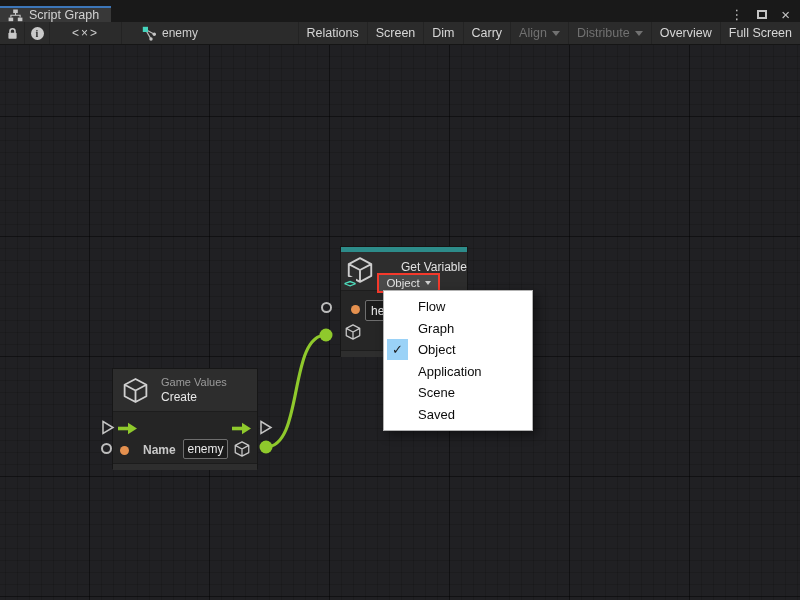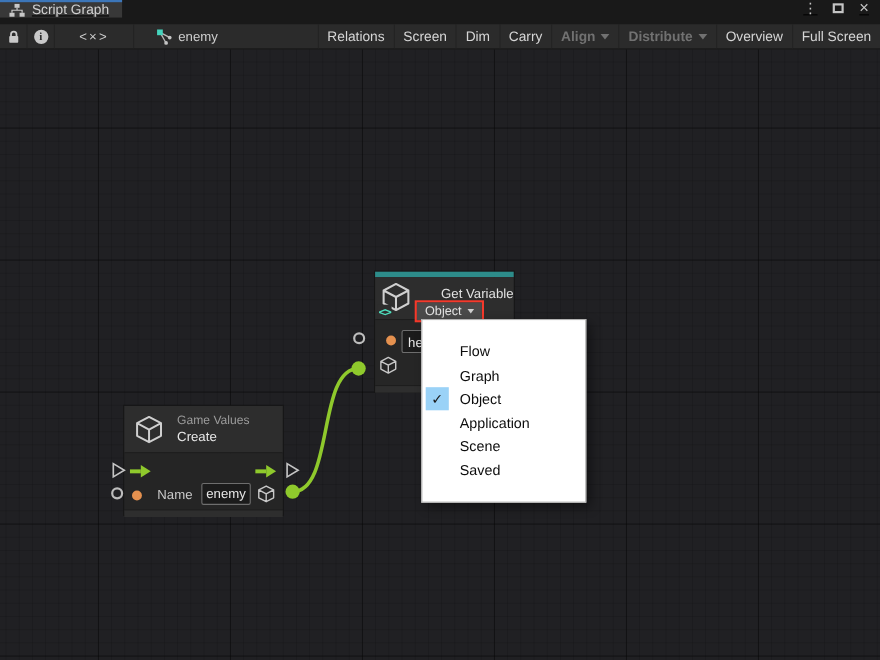--- a/index.html
+++ b/index.html
@@ -4,21 +4,21 @@
 <style>
   * { margin:0; padding:0; box-sizing:border-box; }
   body { background:#111; }
   .window {
     position:relative; width:800px; height:600px; overflow:hidden;
     background:#191919; font-family:"Liberation Sans", sans-serif;
     -webkit-font-smoothing:antialiased;
   }
   
   .tabbar { position:absolute; left:0; top:0; width:800px; height:22px;
-    background:#191919; display:flex; align-items:flex-start;text-decoration:underline; }
+    background:#191919; display:flex; align-items:flex-end; }
   .tab { display:flex; align-items:center; gap:6px; padding:0 12px 0 8px;
     background:#383838; border-top:2px solid #3c76b9; color:#d2d2d2; font-size:12.5px; }
   .win-controls { margin-left:auto; display:flex; align-items:center; gap:14px;
     padding-right:10px; color:#c4c4c4; }
   .wc-menu { font-size:13px; line-height:1; }
   .wc-max { width:10px; height:9px; border:2px solid #c4c4c4; }
   .wc-close { font-size:15px; line-height:1; }
   
   .toolbar { position:absolute; left:0; top:22px; width:800px; height:23px;
     background:#2b2b2b; border-bottom:1px solid #151515;
@@ -30,21 +30,21 @@
     display:flex; align-items:center; justify-content:center; }
   .info-circle span { font-family:"Liberation Serif", serif; font-weight:bold; font-size:10px; color:#2b2b2b; }
   .tb-breadcrumb { display:flex; align-items:center; gap:5px; margin-left:20px; color:#cfcfcf; }
   .tb-zoomgrp { display:flex; align-items:center; gap:8px; margin-left:38px; color:#c4c4c4; }
   .zoom-track { position:relative; width:86px; height:2px; background:#7d7d7d; }
   .zoom-handle { position:absolute; right:-2px; top:-4px; width:10px; height:10px;
     border-radius:50%; background:#ababab; }
   .tb-buttons { margin-left:auto; display:flex; align-items:stretch; }
   .tb-btn { display:flex; align-items:center; padding:0 8px; gap:5px;
     border-left:1px solid #232323; color:#d6d6d6; font-size:12.5px; white-space:nowrap; }
-  .tb-btn.disabled { color:#717171;font-weight:bold; }
+  .tb-btn.disabled { color:#717171; }
   .caret-down { width:0; height:0; border-left:4px solid transparent;
     border-right:4px solid transparent; border-top:5px solid currentColor; }
   
   .canvas { position:absolute; left:0; top:45px; width:800px; height:555px;
     background-color:#202023;
     background-image:
       linear-gradient(to right, rgba(0,0,0,.38) 1px, transparent 1px),
       linear-gradient(to bottom, rgba(0,0,0,.38) 1px, transparent 1px),
       linear-gradient(to right, rgba(0,0,0,.13) 1px, transparent 1px),
       linear-gradient(to bottom, rgba(0,0,0,.13) 1px, transparent 1px);
@@ -76,21 +76,21 @@
   .cr-body { position:relative; height:51px; background:#252525; }
   .cr-footer { height:7px; background:#2e2e2e; border-top:1px solid #1c1c1c; }
   .port-dot-orange { position:absolute; width:9px; height:9px; border-radius:50%; background:#e5914f; }
   .port-label { position:absolute; font-size:12px; color:#c9c9c9; }
   .text-field { position:absolute; background:#1b1b1b; border:1px solid #6e6e6e;
     border-radius:2px; color:#e8e8e8; display:flex; align-items:center; }
   .out-port { position:absolute; z-index:2; }
   .ring-port { width:11px; height:11px; border-radius:50%; border:2px solid #bdbdbd; }
   
   .menu { position:absolute; left:383px; top:245px; width:150px; z-index:10;
-    background:#ffffff; border:1px solid #b2b2b2; padding:18px 0;
+    background:#ffffff; border:1px solid #b2b2b2; padding:5px 0;
     box-shadow:4px 4px 10px rgba(0,0,0,.45); }
   .menu-item { position:relative; height:21.5px; line-height:21.5px; padding-left:34px;
     font-size:13px; color:#0c0c0c; }
   .check-box { position:absolute; left:3px; top:0; width:21px; height:21px;
     background:#9ad2f7; display:flex; align-items:center; justify-content:center;
     font-size:13px; color:#1b1b1b; }
 </style>
 </head>
 <body>
 
@@ -216,21 +216,21 @@
       <div class="cr-body">
         <svg style="position:absolute; left:5px; top:10px;" width="20" height="13" viewBox="0 0 20 13">
           <rect x="0" y="4.7" width="10" height="3.6" fill="#8fc92c"></rect>
           <polygon points="10,0.8 19,6.5 10,12.2" fill="#8fc92c"></polygon>
         </svg>
         <svg style="position:absolute; right:5px; top:10px;" width="20" height="13" viewBox="0 0 20 13">
           <rect x="0" y="4.7" width="10" height="3.6" fill="#8fc92c"></rect>
           <polygon points="10,0.8 19,6.5 10,12.2" fill="#8fc92c"></polygon>
         </svg>
         <div class="port-dot-orange" style="left:7px; top:34px;"></div>
-        <div class="port-label" style="left:30px; top:31px;">Name</div>
+        <div class="port-label" style="left:30px; top:31px;font-weight:bold;">Name</div>
         <div class="text-field" style="left:70px; top:27px; width:45px; height:20px; justify-content:center; font-size:12px;">enemy</div>
         <svg style="position:absolute; right:6px; top:28px;" width="18" height="18" viewBox="0 0 24 24">
           <path d="M12 2.5 L21 7.25 V16.75 L12 21.5 L3 16.75 V7.25 Z M3 7.25 L12 12 L21 7.25 M12 12 V21.5" stroke="#c8c8c8" stroke-width="1.7" fill="none" stroke-linejoin="round"></path>
         </svg>
       </div>
       <div class="cr-footer"></div>
     </div>
 
     <svg class="out-port" style="left:101px; top:375px;" width="14" height="15" viewBox="0 0 14 15">
       <polygon points="2,1.5 12,7.5 2,13.5" fill="none" stroke="#c4c4c4" stroke-width="1.5"></polygon>

